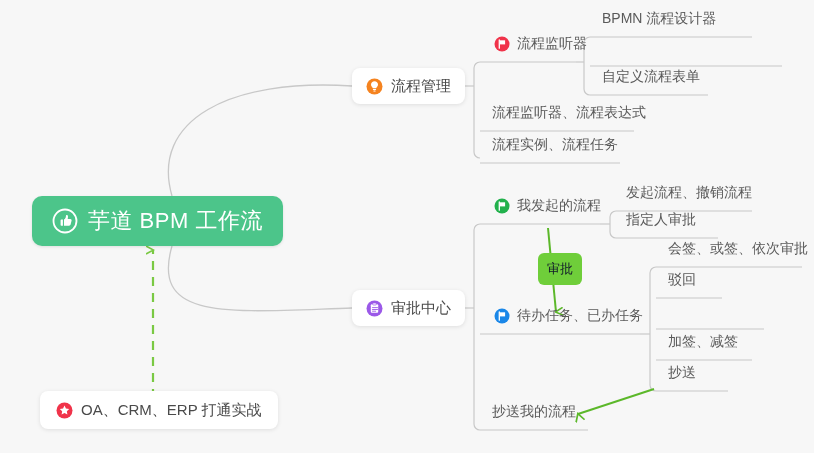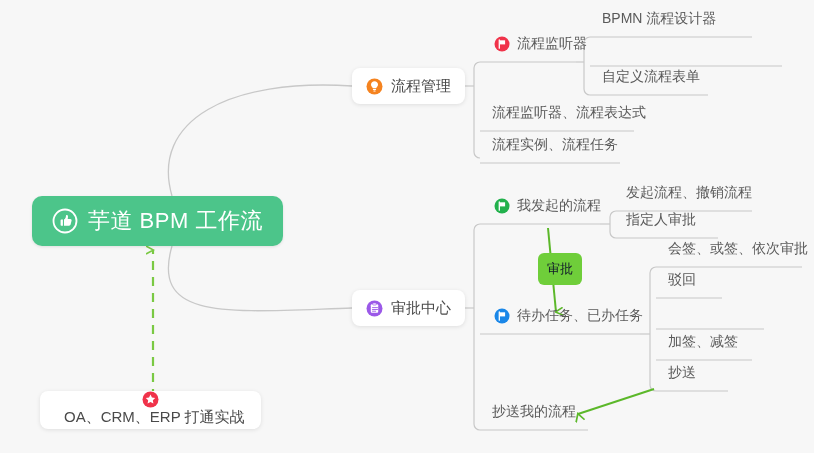--- a/index.html
+++ b/index.html
@@ -57,21 +57,21 @@
     border-radius: 8px;
     padding: 0 14px;
     height: 36px;
     box-shadow: 0 1px 4px rgba(0,0,0,0.10);
   }
   .card-label {
     color: #4a4a4a;
     font-size: 15px;
     margin-left: 8px;
   }
-  .card-node.wide { height: 38px; padding: 0 16px; flex-direction: column; }
+  .card-node.wide { height: 38px; padding: 0 16px; }
   .card-node.wide .card-label { font-size: 15px; }
 
   
   .leaf-node {
     height: 26px;
     color: #5a5a5a;
     font-size: 14px;
     align-items: flex-start;
     padding-bottom: 3px;
   }

